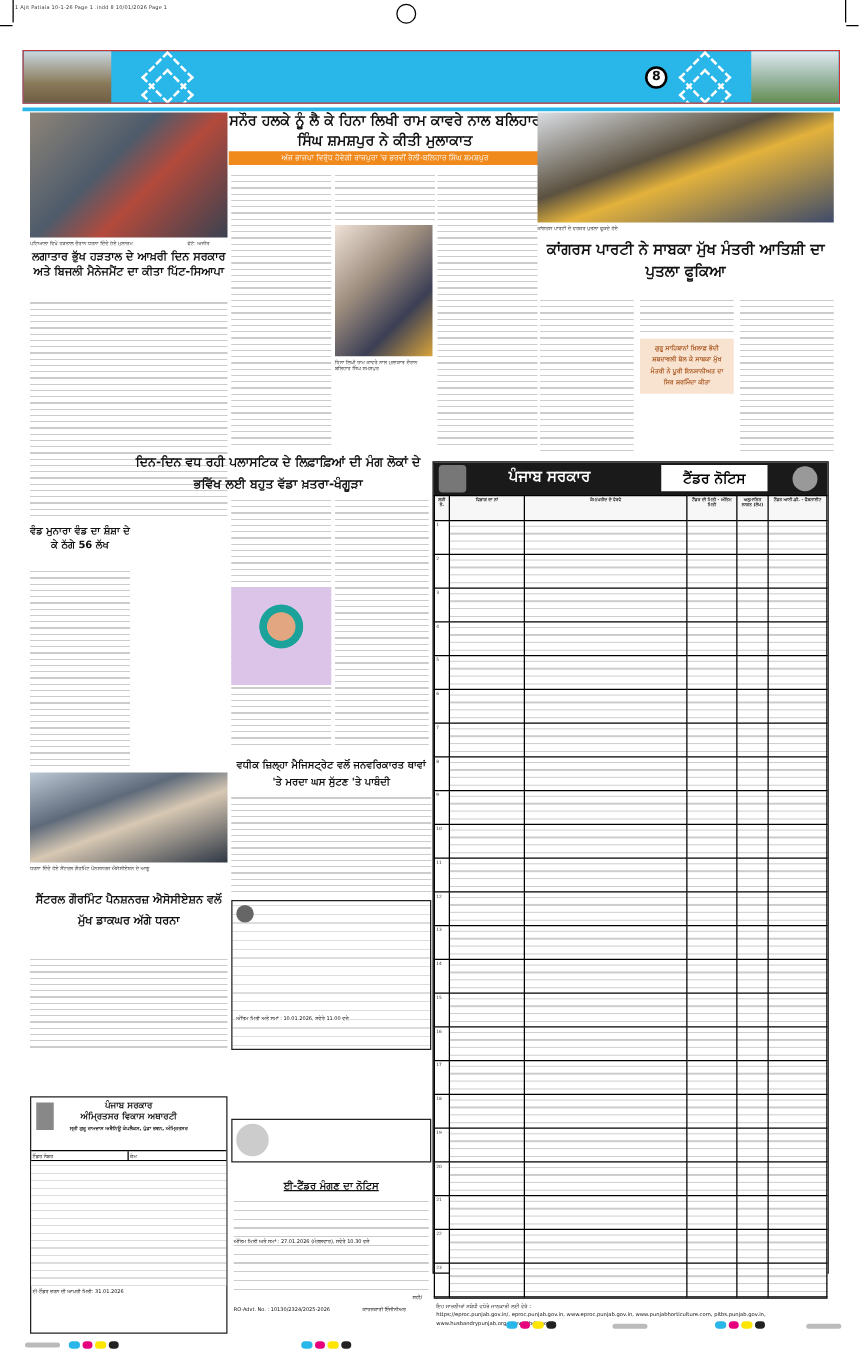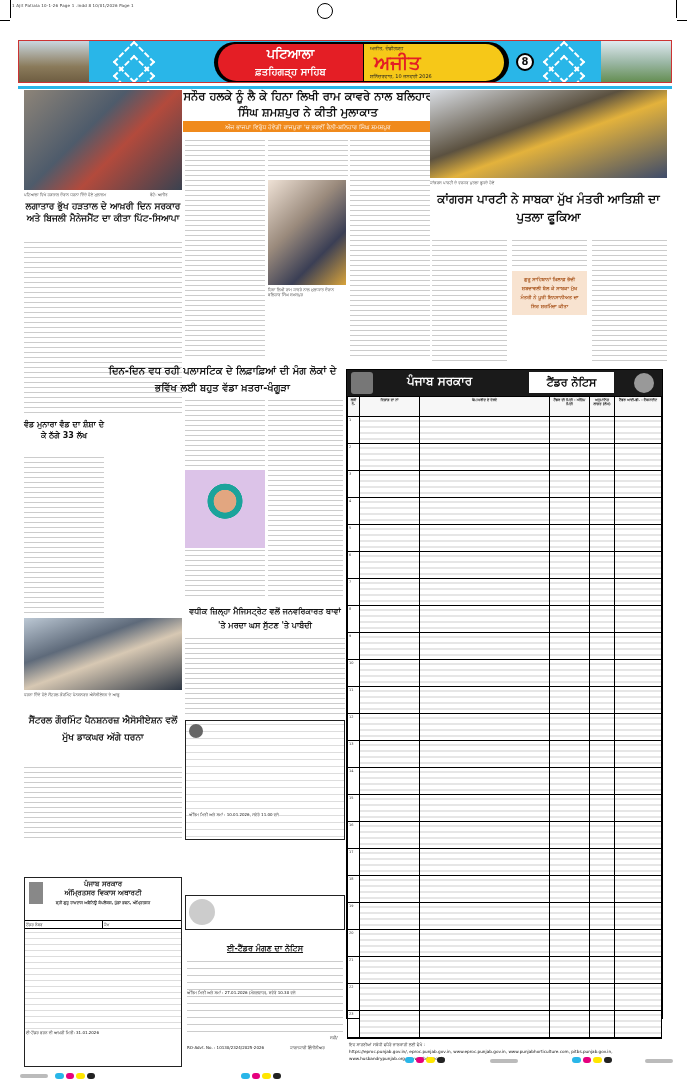--- a/index.html
+++ b/index.html
@@ -57,40 +57,31 @@
 <div class="abs crop" style="right:0;top:20px;width:10px;height:1px"></div>
 <div class="abs crop" style="right:10px;top:0;width:1px;height:18px"></div>
 <div class="abs regmark" style="left:317px;top:3px"></div>
 
 <div class="abs masthead">
   <div class="mh-photo" style="left:0"></div>
   <div class="diamond" style="left:100px"></div>
   <div class="diamond" style="left:100px;top:20px"></div>
   <div class="diamond" style="left:530px"></div>
   <div class="diamond" style="left:530px;top:20px"></div>
-  <div class="mh-pill">
-    <div class="mh-red"></div>
-    <div class="mh-yel"></div>
-    <div class="mh-city">ਪਟਿਆਲਾ</div>
-    <div class="mh-city mh-city2">ਫ਼ਤਹਿਗੜ੍ਹ ਸਾਹਿਬ</div>
-    <div class="mh-place">ਅਜੀਤ, ਚੰਡੀਗੜ੍ਹ</div>
-    <div class="mh-ajit">ਅਜੀਤ</div>
-    <div class="mh-date">ਸ਼ਨਿੱਚਰਵਾਰ, 10 ਜਨਵਰੀ 2026</div>
-  </div>
   <div class="mh-page">8</div>
   <div class="mh-photo r"></div>
 </div>
 <div class="abs rule"></div>
 
 <div class="abs photo" style="left:24px;top:90px;width:158px;height:100px"></div>
 <div class="abs cap" style="left:24px;top:192px;width:120px">ਪਟਿਆਲਾ ਵਿਖੇ ਹੜਤਾਲ ਦੌਰਾਨ ਧਰਨਾ ਦਿੰਦੇ ਹੋਏ ਮੁਲਾਜ਼ਮ</div>
 <div class="abs cap" style="left:150px;top:192px">ਫੋਟੋ: ਅਜੀਤ</div>
 <div class="abs hl" style="left:24px;top:200px;width:158px;font-size:9px">ਲਗਾਤਾਰ ਭੁੱਖ ਹੜਤਾਲ ਦੇ ਆਖ਼ਰੀ ਦਿਨ ਸਰਕਾਰ ਅਤੇ ਬਿਜਲੀ ਮੈਨੇਜਮੈਂਟ ਦਾ ਕੀਤਾ ਪਿੱਟ-ਸਿਆਪਾ</div>
 <div class="abs bodytxt" style="left:24px;top:240px;width:158px;height:175px;background:repeating-linear-gradient(#fff 0 2px,#ccc 2px 3px,#fff 3px 5px)"></div>
-<div class="abs hl" style="left:24px;top:420px;width:80px;font-size:8px">ਵੰਡ ਮੁਨਾਰਾ ਵੰਡ ਦਾ ਸ਼ੰਸ਼ਾ ਦੇ ਕੇ ਠੱਗੇ 33 ਲੱਖ</div>
+<div class="abs hl" style="left:24px;top:420px;width:80px;font-size:8px">ਵੰਡ ਮੁਨਾਰਾ ਵੰਡ ਦਾ ਸ਼ੰਸ਼ਾ ਦੇ ਕੇ ਠੱਗੇ 56 ਲੱਖ</div>
 <div class="abs bodytxt" style="left:24px;top:455px;width:80px;height:160px;background:repeating-linear-gradient(#fff 0 2px,#ccc 2px 3px,#fff 3px 5px)"></div>
 
 <div class="abs photo p2" style="left:24px;top:618px;width:158px;height:72px"></div>
 <div class="abs cap" style="left:24px;top:692px;width:158px">ਧਰਨਾ ਦਿੰਦੇ ਹੋਏ ਸੈਂਟਰਲ ਗੌਰਮਿੰਟ ਪੈਨਸ਼ਨਰਜ਼ ਐਸੋਸੀਏਸ਼ਨ ਦੇ ਆਗੂ</div>
 <div class="abs hl" style="left:24px;top:712px;width:158px;font-size:9px;line-height:17px">ਸੈਂਟਰਲ ਗੌਰਮਿੰਟ ਪੈਨਸ਼ਨਰਜ਼ ਐਸੋਸੀਏਸ਼ਨ ਵਲੋਂ ਮੁੱਖ ਡਾਕਘਰ ਅੱਗੇ ਧਰਨਾ</div>
 <div class="abs bodytxt" style="left:24px;top:765px;width:158px;height:75px;background:repeating-linear-gradient(#fff 0 2px,#ccc 2px 3px,#fff 3px 5px)"></div>
 
 <div class="abs box" style="left:24px;top:877px;width:158px;height:190px">
   <div style="position:absolute;left:4px;top:4px;width:14px;height:22px;background:#888"></div>
   <div class="hl" style="font-size:7px;margin-top:2px">ਪੰਜਾਬ ਸਰਕਾਰ</div>

